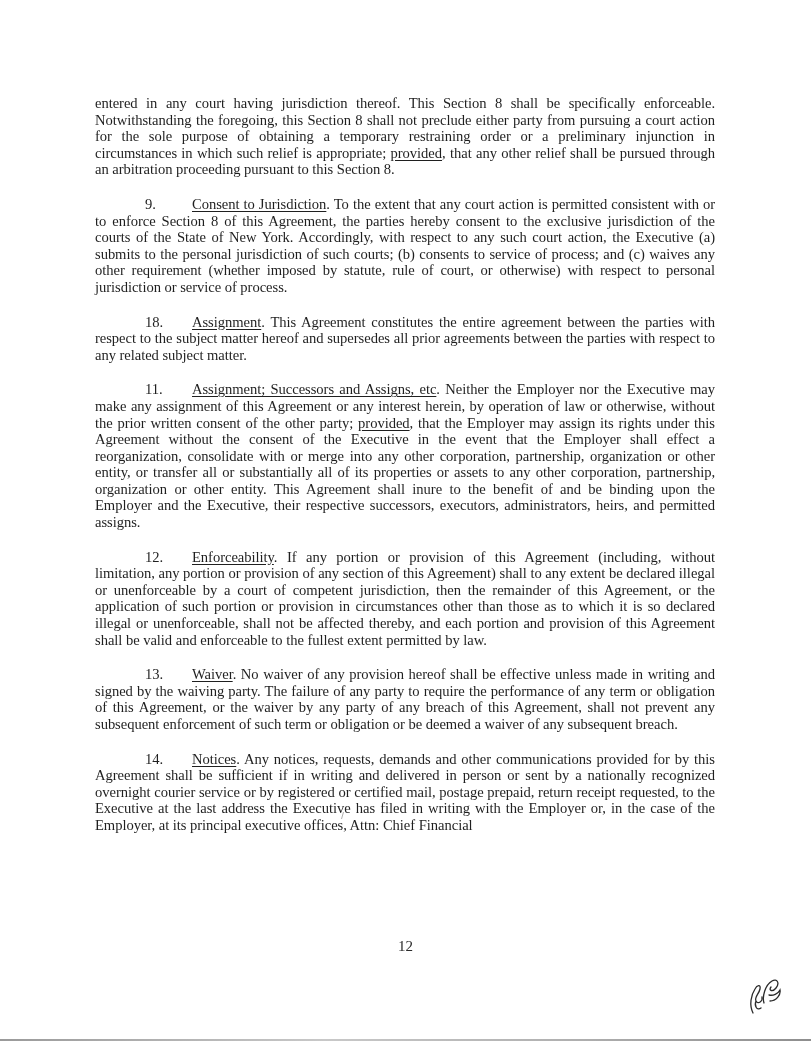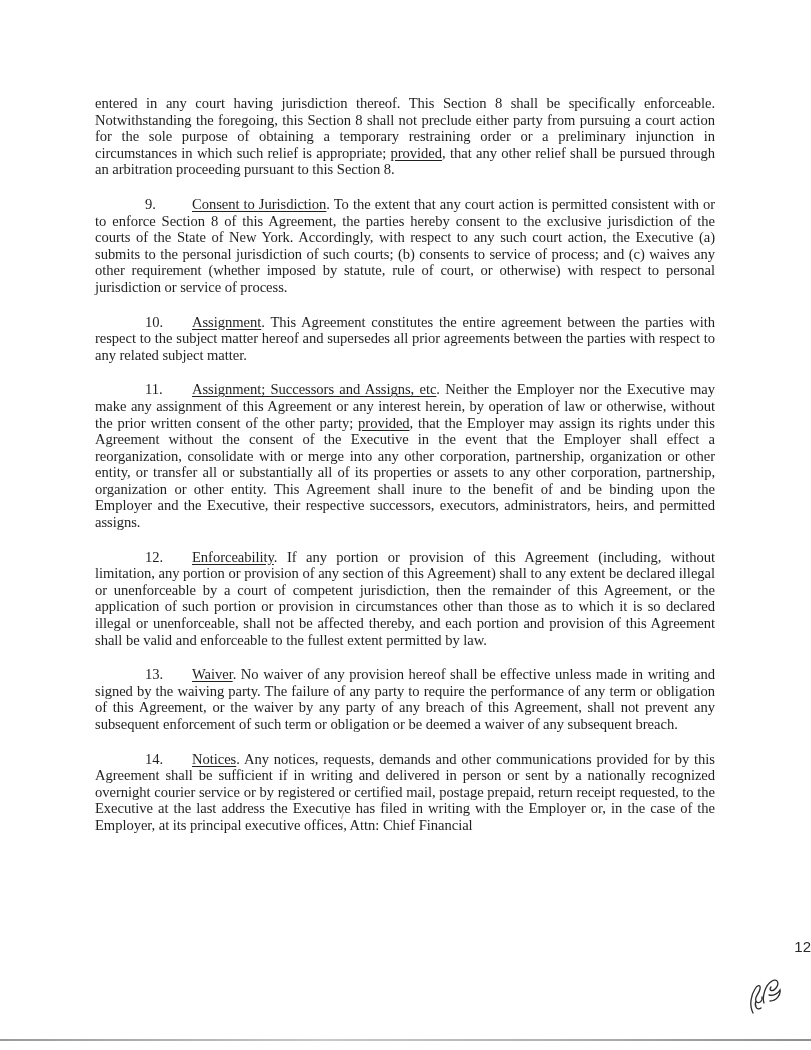--- a/index.html
+++ b/index.html
@@ -33,23 +33,23 @@
       width: 47px;
       padding-left: 50px;
       box-sizing: content-box;
     }
     .u { text-decoration: underline; text-underline-offset: 2px; }
     .page-number {
       position: absolute;
       left: 0;
       width: 100%;
       top: 938px;
-      text-align: right;
+      text-align: center;
       font-size: 15px;
-      font-family: Liberation Sans, sans-serif;
+      font-family: Liberation Serif, serif;
       color: #2a2a2a;
     }
     .initials {
       position: absolute;
       left: 745px;
       top: 975px;
       width: 40px;
       height: 42px;
     }
     .stray-mark {
@@ -70,21 +70,21 @@
   </style>
 </head>
 <body>
 
 <div class="page">
 
   <p class="para"><span>entered in any court having jurisdiction thereof.  This Section 8 shall be specifically enforceable. Notwithstanding the foregoing, this Section 8 shall not preclude either party from pursuing a court action for the sole purpose of obtaining a temporary restraining order or a preliminary injunction in circumstances in which such relief is appropriate; </span><span class="u">provided</span><span>, that any other relief shall be pursued through an arbitration proceeding pursuant to this Section 8.</span></p>
 
   <p class="para"><span class="num">9.</span><span class="u">Consent to Jurisdiction</span><span>. To the extent that any court action is permitted consistent with or to enforce Section 8 of this Agreement, the parties hereby consent to the exclusive jurisdiction of the courts of the State of New York.  Accordingly, with respect to any such court action, the Executive (a) submits to the personal jurisdiction of such courts; (b) consents to service of process; and (c) waives any other requirement (whether imposed by statute, rule of court, or otherwise) with respect to personal jurisdiction or service of process.</span></p>
 
-  <p class="para"><span class="num">10.</span><span class="u">Assignment</span><span>.  This Agreement constitutes the entire agreement between the parties with respect to the subject matter hereof and supersedes all prior agreements between the parties with respect to any related subject matter.</span></p>
+  <p class="para"><span class="num">18.</span><span class="u">Assignment</span><span>.  This Agreement constitutes the entire agreement between the parties with respect to the subject matter hereof and supersedes all prior agreements between the parties with respect to any related subject matter.</span></p>
 
   <p class="para"><span class="num">11.</span><span class="u">Assignment; Successors and Assigns, etc</span><span>.  Neither the Employer nor the Executive may make any assignment of this Agreement or any interest herein, by operation of law or otherwise, without the prior written consent of the other party; </span><span class="u">provided</span><span>, that the Employer may assign its rights under this Agreement without the consent of the Executive in the event that the Employer shall effect a reorganization, consolidate with or merge into any other corporation, partnership, organization or other entity, or transfer all or substantially all of its properties or assets to any other corporation, partnership, organization or other entity.  This Agreement shall inure to the benefit of and be binding upon the Employer and the Executive, their respective successors, executors, administrators, heirs, and permitted assigns.</span></p>
 
   <p class="para"><span class="num">12.</span><span class="u">Enforceability</span><span>.  If any portion or provision of this Agreement (including, without limitation, any portion or provision of any section of this Agreement) shall to any extent be declared illegal or unenforceable by a court of competent jurisdiction, then the remainder of this Agreement, or the application of such portion or provision in circumstances other than those as to which it is so declared illegal or unenforceable, shall not be affected thereby, and each portion and provision of this Agreement shall be valid and enforceable to the fullest extent permitted by law.</span></p>
 
   <p class="para"><span class="num">13.</span><span class="u">Waiver</span><span>.  No waiver of any provision hereof shall be effective unless made in writing and signed by the waiving party.  The failure of any party to require the performance of any term or obligation of this Agreement, or the waiver by any party of any breach of this Agreement, shall not prevent any subsequent enforcement of such term or obligation or be deemed a waiver of any subsequent breach.</span></p>
 
   <p class="para"><span class="num">14.</span><span class="u">Notices</span><span>.  Any notices, requests, demands and other communications provided for by this Agreement shall be sufficient if in writing and delivered in person or sent by a nationally recognized overnight courier service or by registered or certified mail, postage prepaid, return receipt requested, to the Executive at the last address the Executive has filed in writing with the Employer or, in the case of the Employer, at its principal executive offices, Attn: Chief Financial</span></p>
 
 </div>

